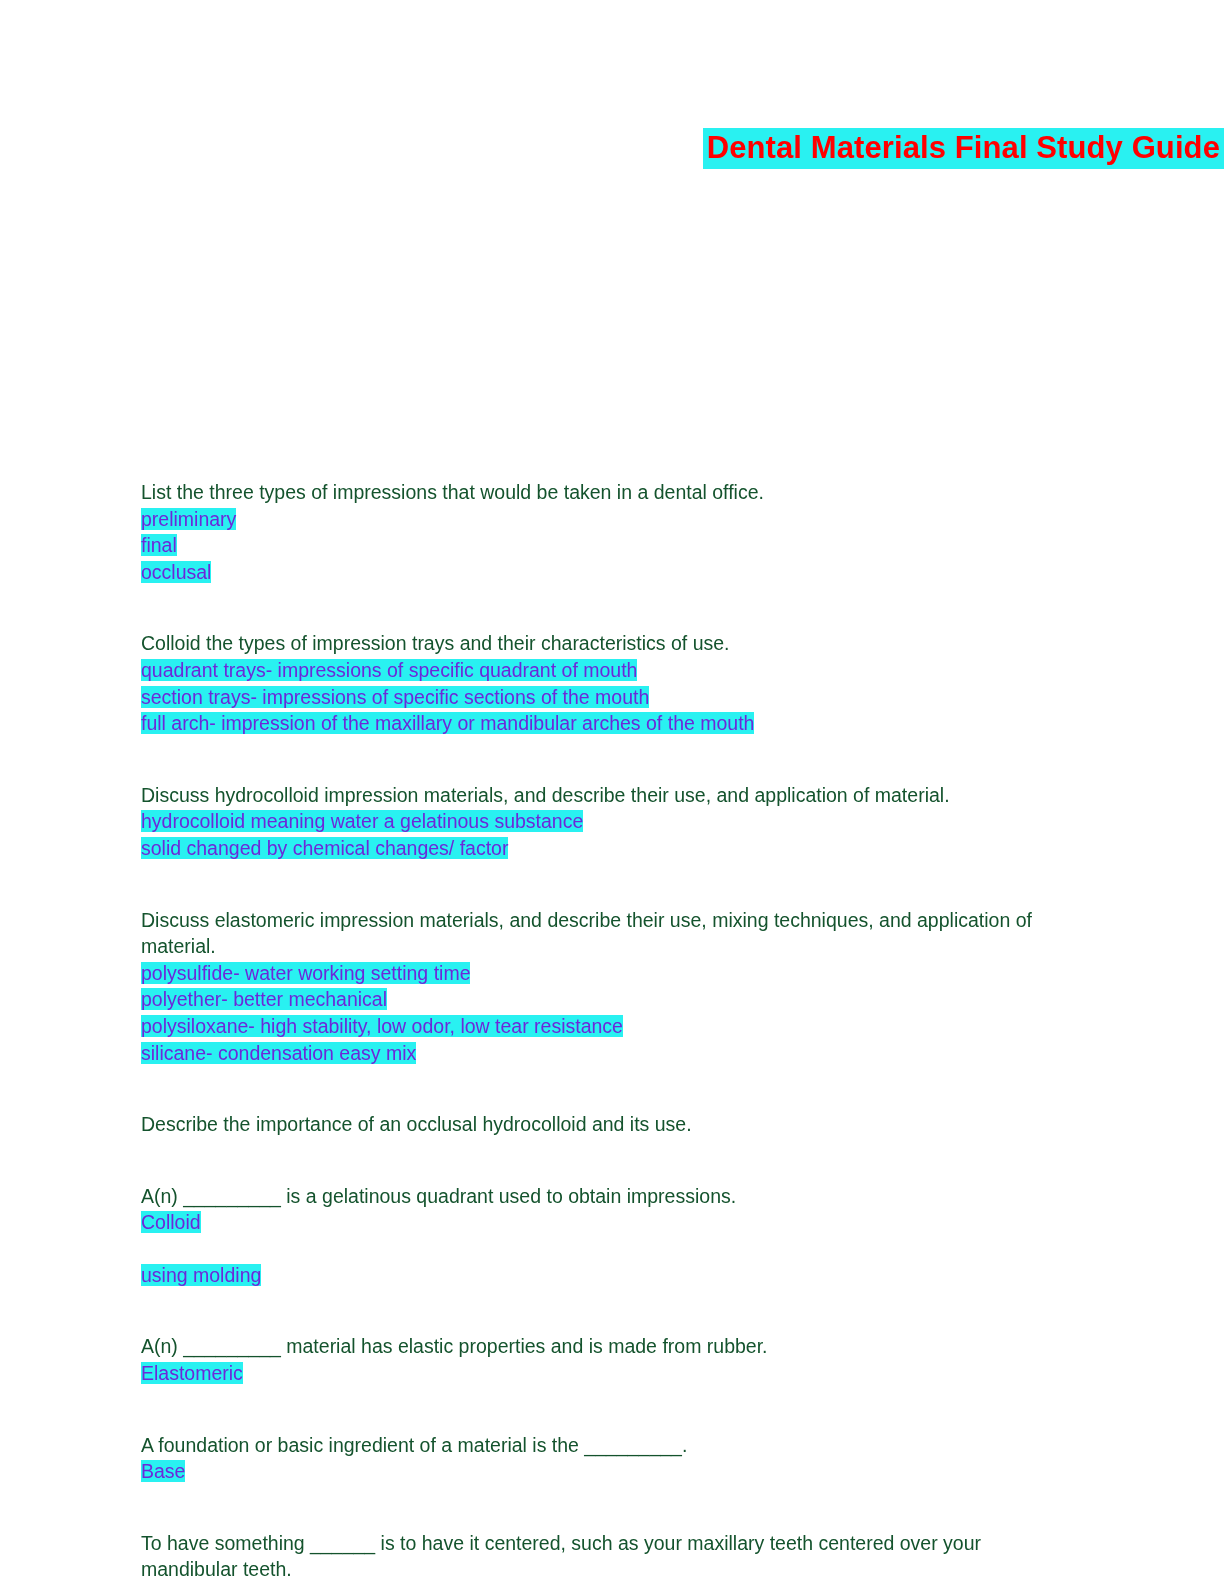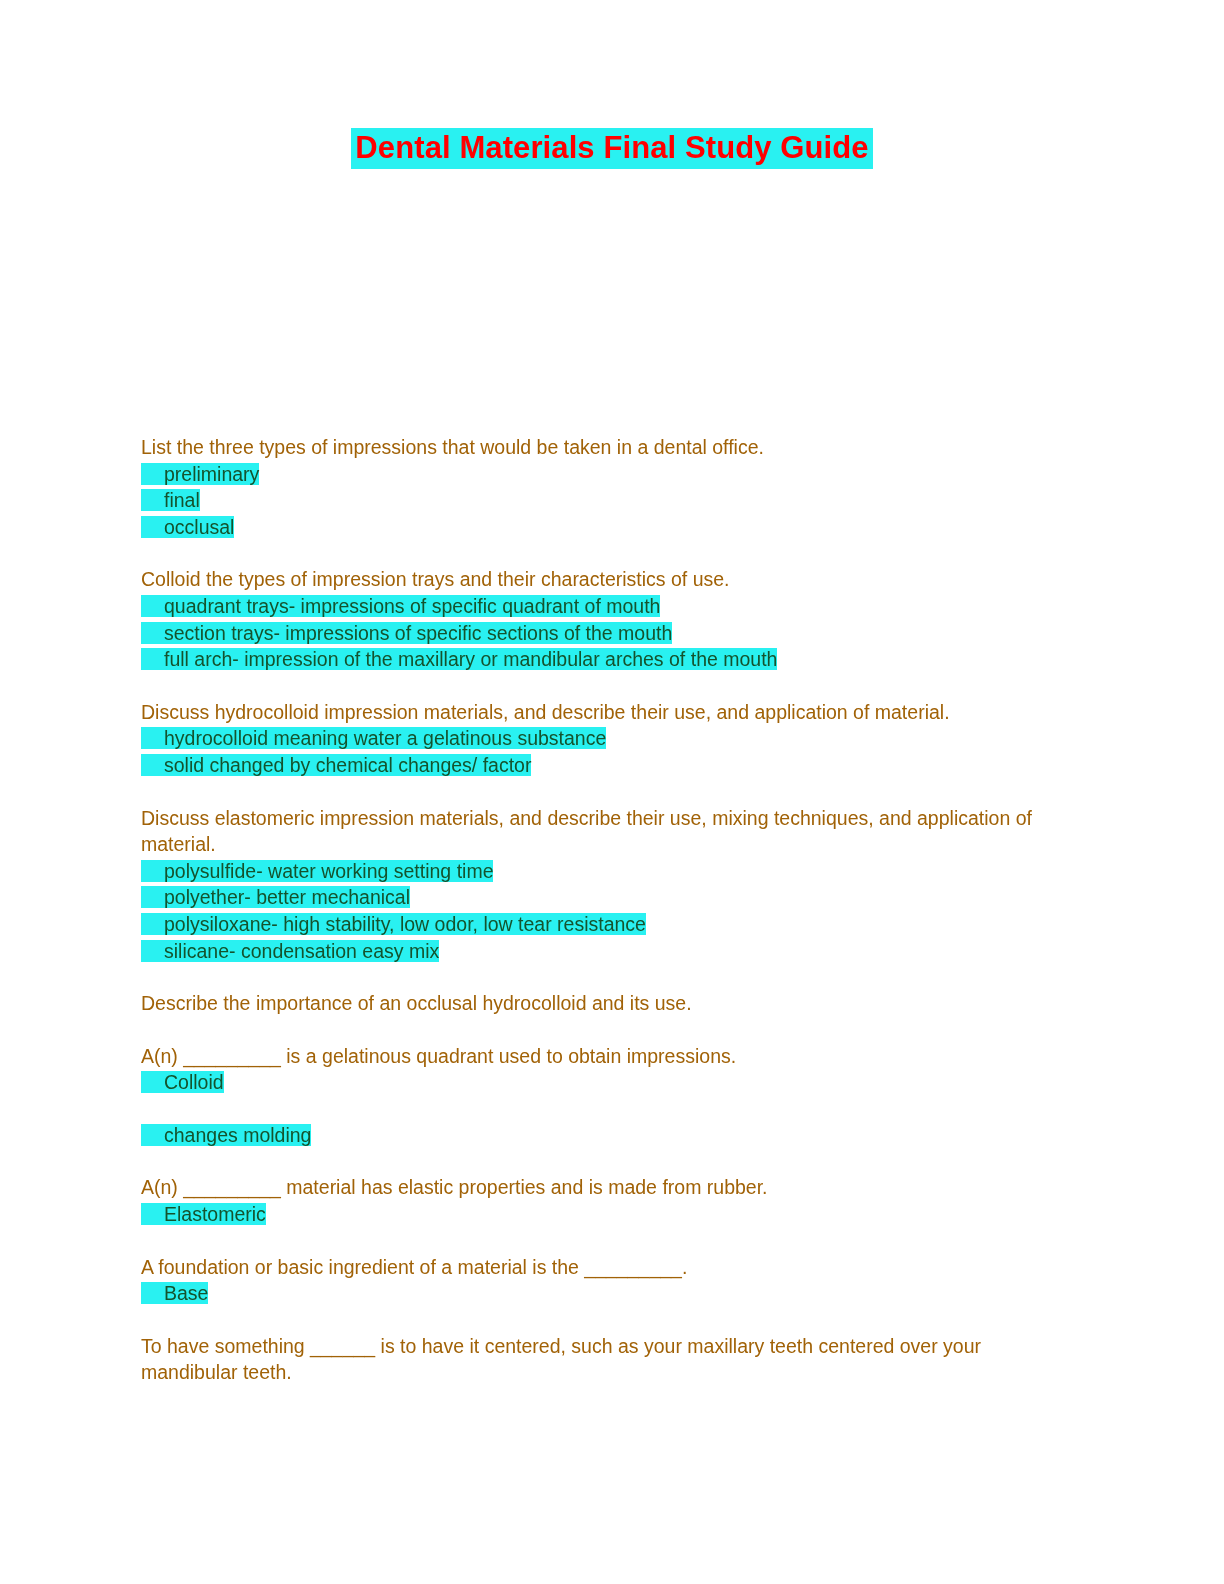--- a/index.html
+++ b/index.html
@@ -16,21 +16,21 @@
     overflow: hidden;
   }
   .page {
     width: 1224px;
     height: 1584px;
     box-sizing: border-box;
     padding: 0;
     position: relative;
   }
   .title-wrap {
-    text-align: center;
+    text-align: right;
     margin-top: 128px;
     margin-bottom: 0;
   }
   .doc-title {
     display: inline-block;
     font-size: 31px;
     font-weight: bold;
     color: #ff0000;
     background: #29f1f1;
     line-height: 1.25;
@@ -42,25 +42,25 @@
     left: 141px;
     top: 306px;
     width: 930px;
     font-size: 19.5px;
     line-height: 26.6px;
   }
   .qa {
     margin-bottom: 26px;
   }
   .q {
-    color: #a16207;
+    color: #14532d;
+    margin-top: 45px;
   }
   .a {
-    color: #14532d;
-    padding-left: 23px;
+    color: #6d28d9;
   }
   .hl {
     background: #29f1f1;
     box-decoration-break: clone;
     -webkit-box-decoration-break: clone;
   }
   .line {
     display: block;
     white-space: pre-wrap;
   }
@@ -107,21 +107,21 @@
     <div class="qa">
       <div class="q line">Describe the importance of an occlusal hydrocolloid and its use.</div>
     </div>
 
     <div class="qa">
       <div class="q line">A(n) _________ is a gelatinous quadrant used to obtain impressions.</div>
       <div class="line"><span class="a hl">Colloid</span></div>
     </div>
 
     <div class="qa">
-      <div class="line"><span class="a hl">changes molding</span></div>
+      <div class="line"><span class="a hl">using molding</span></div>
     </div>
 
     <div class="qa">
       <div class="q line">A(n) _________ material has elastic properties and is made from rubber.</div>
       <div class="line"><span class="a hl">Elastomeric</span></div>
     </div>
 
     <div class="qa">
       <div class="q line">A foundation or basic ingredient of a material is the _________.</div>
       <div class="line"><span class="a hl">Base</span></div>

